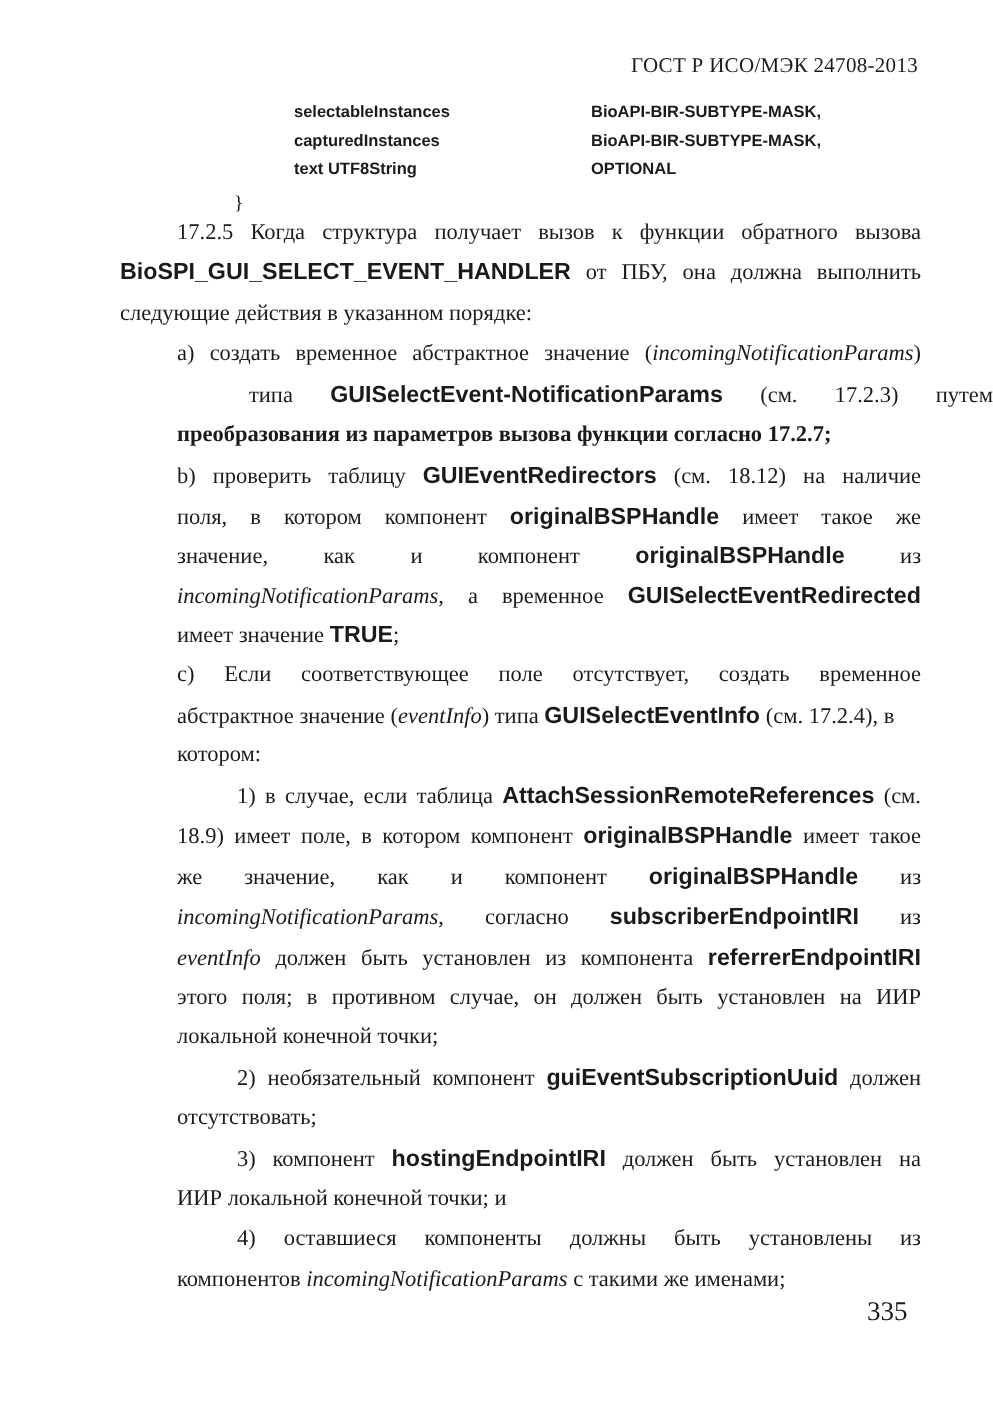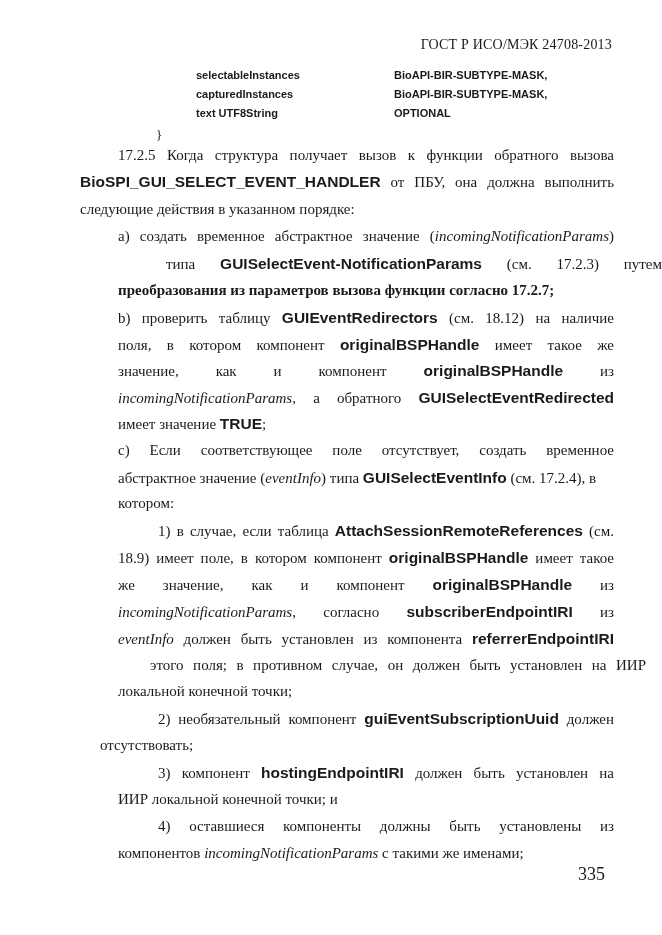--- a/index.html
+++ b/index.html
@@ -45,37 +45,37 @@
   <div class="line just" style="left:80px; width:534px; top:173px;"><span class="b">BioSPI_GUI_SELECT_EVENT_HANDLER</span><span> от ПБУ, она должна выполнить</span></div>
   <div class="line" style="left:80px; top:201px;">следующие действия в указанном порядке:</div>
 
   <div class="line just" style="left:118px; width:496px; top:228px;"><span>a) создать временное абстрактное значение (</span><span class="i">incomingNotificationParams</span><span>)</span></div>
   <div class="line just" style="left:118px; width:496px; top:255px;margin-left:48px;"><span>типа</span> <span class="b">GUISelectEvent-NotificationParams</span> <span>(см. 17.2.3) путем</span></div>
   <div class="line" style="left:118px; top:282px;font-weight:bold;">преобразования из параметров вызова функции согласно 17.2.7;</div>
 
   <div class="line just" style="left:118px; width:496px; top:309px;"><span>b) проверить таблицу </span><span class="b">GUIEventRedirectors</span><span> (см. 18.12) на наличие</span></div>
   <div class="line just" style="left:118px; width:496px; top:336px;"><span>поля, в котором компонент </span><span class="b">originalBSPHandle</span><span> имеет такое же</span></div>
   <div class="line just" style="left:118px; width:496px; top:362px;"><span>значение, как и компонент</span> <span class="b">originalBSPHandle</span> <span>из</span></div>
-  <div class="line just" style="left:118px; width:496px; top:389px;"><span class="i">incomingNotificationParams</span><span>, а обратного </span><span class="b">GUISelectEventRedirected</span></div>
+  <div class="line just" style="left:118px; width:496px; top:389px;"><span class="i">incomingNotificationParams</span><span>, а временное </span><span class="b">GUISelectEventRedirected</span></div>
   <div class="line" style="left:118px; top:415px;"><span>имеет значение </span><span class="b">TRUE</span><span>;</span></div>
 
   <div class="line just" style="left:118px; width:496px; top:442px;">c) Если соответствующее поле отсутствует, создать временное</div>
   <div class="line" style="left:118px; top:469px;"><span>абстрактное значение (</span><span class="i">eventInfo</span><span>) типа </span><span class="b">GUISelectEventInfo</span><span> (см. 17.2.4), в</span></div>
   <div class="line" style="left:118px; top:495px;">котором:</div>
 
   <div class="line just" style="left:158px; width:456px; top:522px;"><span>1) в случае, если таблица </span><span class="b">AttachSessionRemoteReferences</span><span> (см.</span></div>
   <div class="line just" style="left:118px; width:496px; top:549px;"><span>18.9) имеет поле, в котором компонент </span><span class="b">originalBSPHandle</span><span> имеет такое</span></div>
   <div class="line just" style="left:118px; width:496px; top:576px;"><span>же значение, как и компонент</span> <span class="b">originalBSPHandle</span> <span>из</span></div>
   <div class="line just" style="left:118px; width:496px; top:603px;"><span class="i">incomingNotificationParams</span><span>, согласно</span> <span class="b">subscriberEndpointIRI</span> <span>из</span></div>
   <div class="line just" style="left:118px; width:496px; top:630px;"><span class="i">eventInfo</span><span> должен быть установлен из компонента </span><span class="b">referrerEndpointIRI</span></div>
-  <div class="line just" style="left:118px; width:496px; top:657px;margin-left:32px;">этого поля; в противном случае, он должен быть установлен на ИИР</div>
+  <div class="line just" style="left:118px; width:496px; top:657px;">этого поля; в противном случае, он должен быть установлен на ИИР</div>
   <div class="line" style="left:118px; top:683px;">локальной конечной точки;</div>
 
   <div class="line just" style="left:158px; width:456px; top:710px;"><span>2) необязательный компонент </span><span class="b">guiEventSubscriptionUuid</span><span> должен</span></div>
-  <div class="line" style="left:100px; top:737px;">отсутствовать;</div>
+  <div class="line" style="left:118px; top:737px;">отсутствовать;</div>
 
   <div class="line just" style="left:158px; width:456px; top:764px;"><span>3) компонент </span><span class="b">hostingEndpointIRI</span><span> должен быть установлен на</span></div>
   <div class="line" style="left:118px; top:791px;">ИИР локальной конечной точки; и</div>
 
   <div class="line just" style="left:158px; width:456px; top:818px;">4) оставшиеся компоненты должны быть установлены из</div>
   <div class="line" style="left:118px; top:845px;"><span>компонентов </span><span class="i">incomingNotificationParams</span><span> с такими же именами;</span></div>
 
   <div class="page-num">335</div>
 </div>
 

